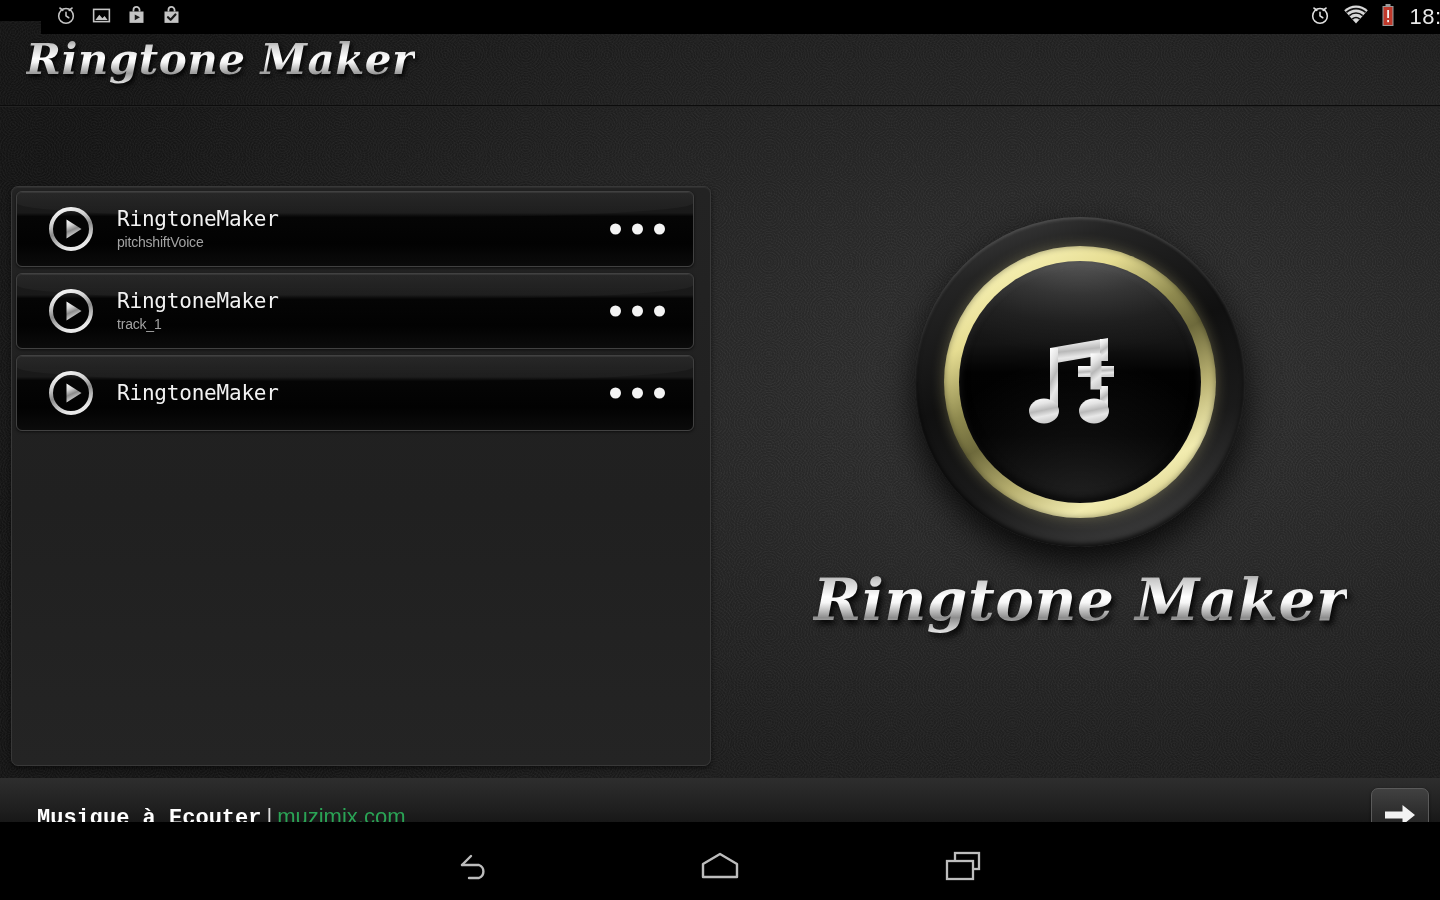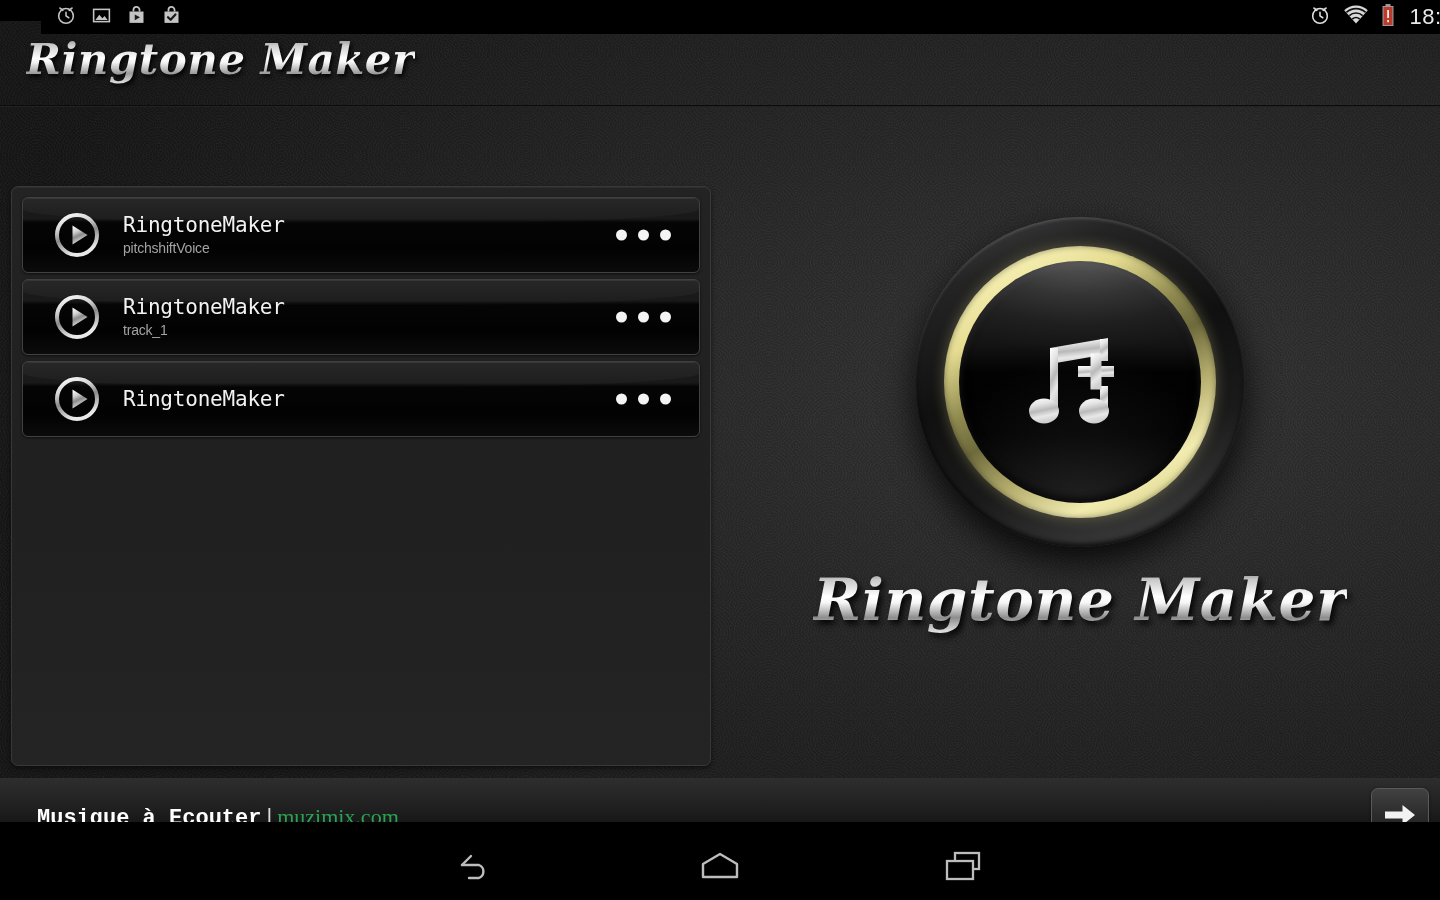--- a/index.html
+++ b/index.html
@@ -145,21 +145,21 @@
   
   #list-panel {
     position: absolute;
     left: 11px; top: 165px;
     width: 700px; height: 580px;
     background: linear-gradient(180deg, #232323 0%, #202020 55%, #242424 100%);
     border: 1px solid #383838;
     border-radius: 7px;
     box-shadow: inset 0 1px 0 rgba(255,255,255,0.05), 0 2px 5px rgba(0,0,0,0.55);
     z-index: 7;
-    padding: 10px;
+    padding: 4px;
     overflow: hidden;
   }
 
   .ringtone-row {
     position: relative;
     width: 678px;
     height: 76px;
     margin-bottom: 6px;
     border-radius: 6px;
     border: 1px solid #414141;
@@ -322,21 +322,21 @@
     white-space: nowrap;
   }
   #ad-advertiser {
     color: #ffffff;
     font-weight: bold;
     font-family: Liberation Mono, monospace;
   }
   #ad-separator { color: #dcdcdc; font-weight: normal; margin: 0 5px; }
   #ad-domain {
     color: #2aa355;
-    font-family: Liberation Serif, serif;
+    font-family: Liberation Sans, sans-serif;
   }
   #ad-cta {
     position: absolute;
     right: 11px; top: 50%;
     transform: translateY(-50%);
     width: 58px; height: 58px;
     border-radius: 7px;
     background: linear-gradient(180deg, #414141 0%, #2c2c2c 45%, #1c1c1c 100%);
     border: 1px solid #5a5a5a;
     display: flex;

